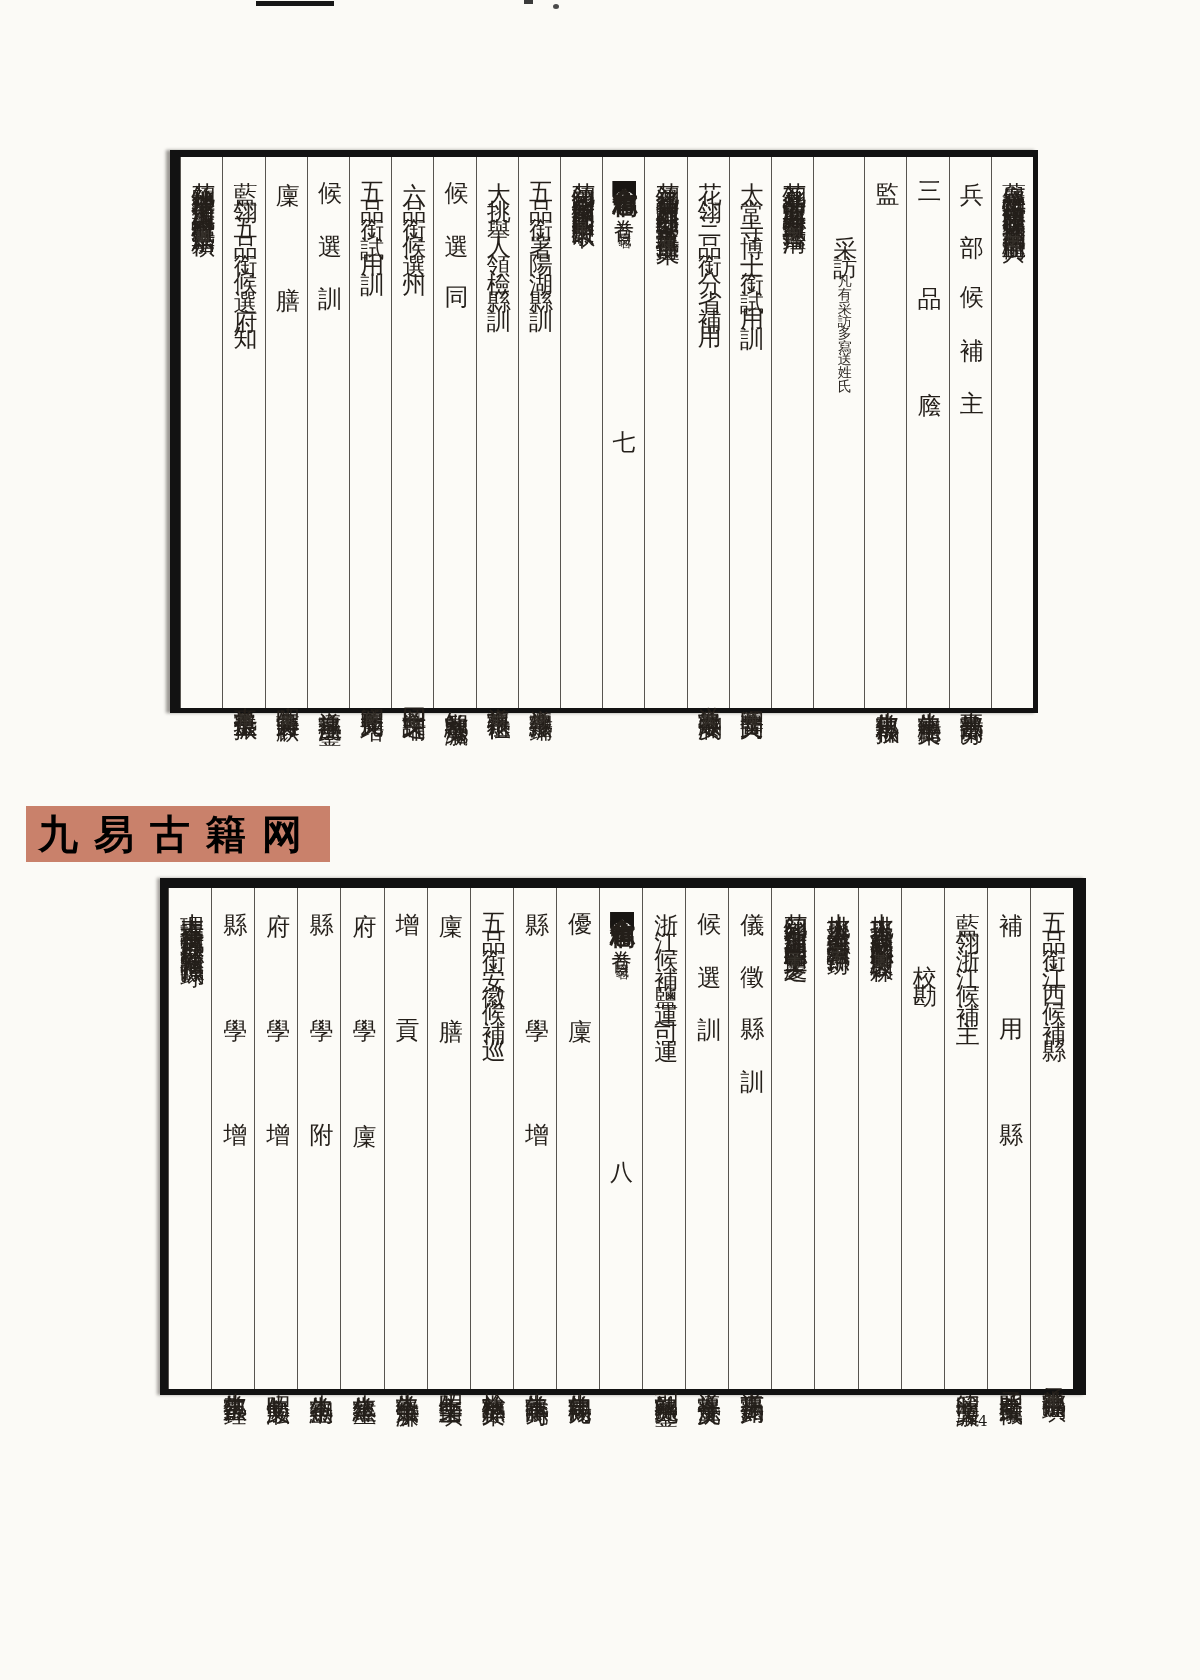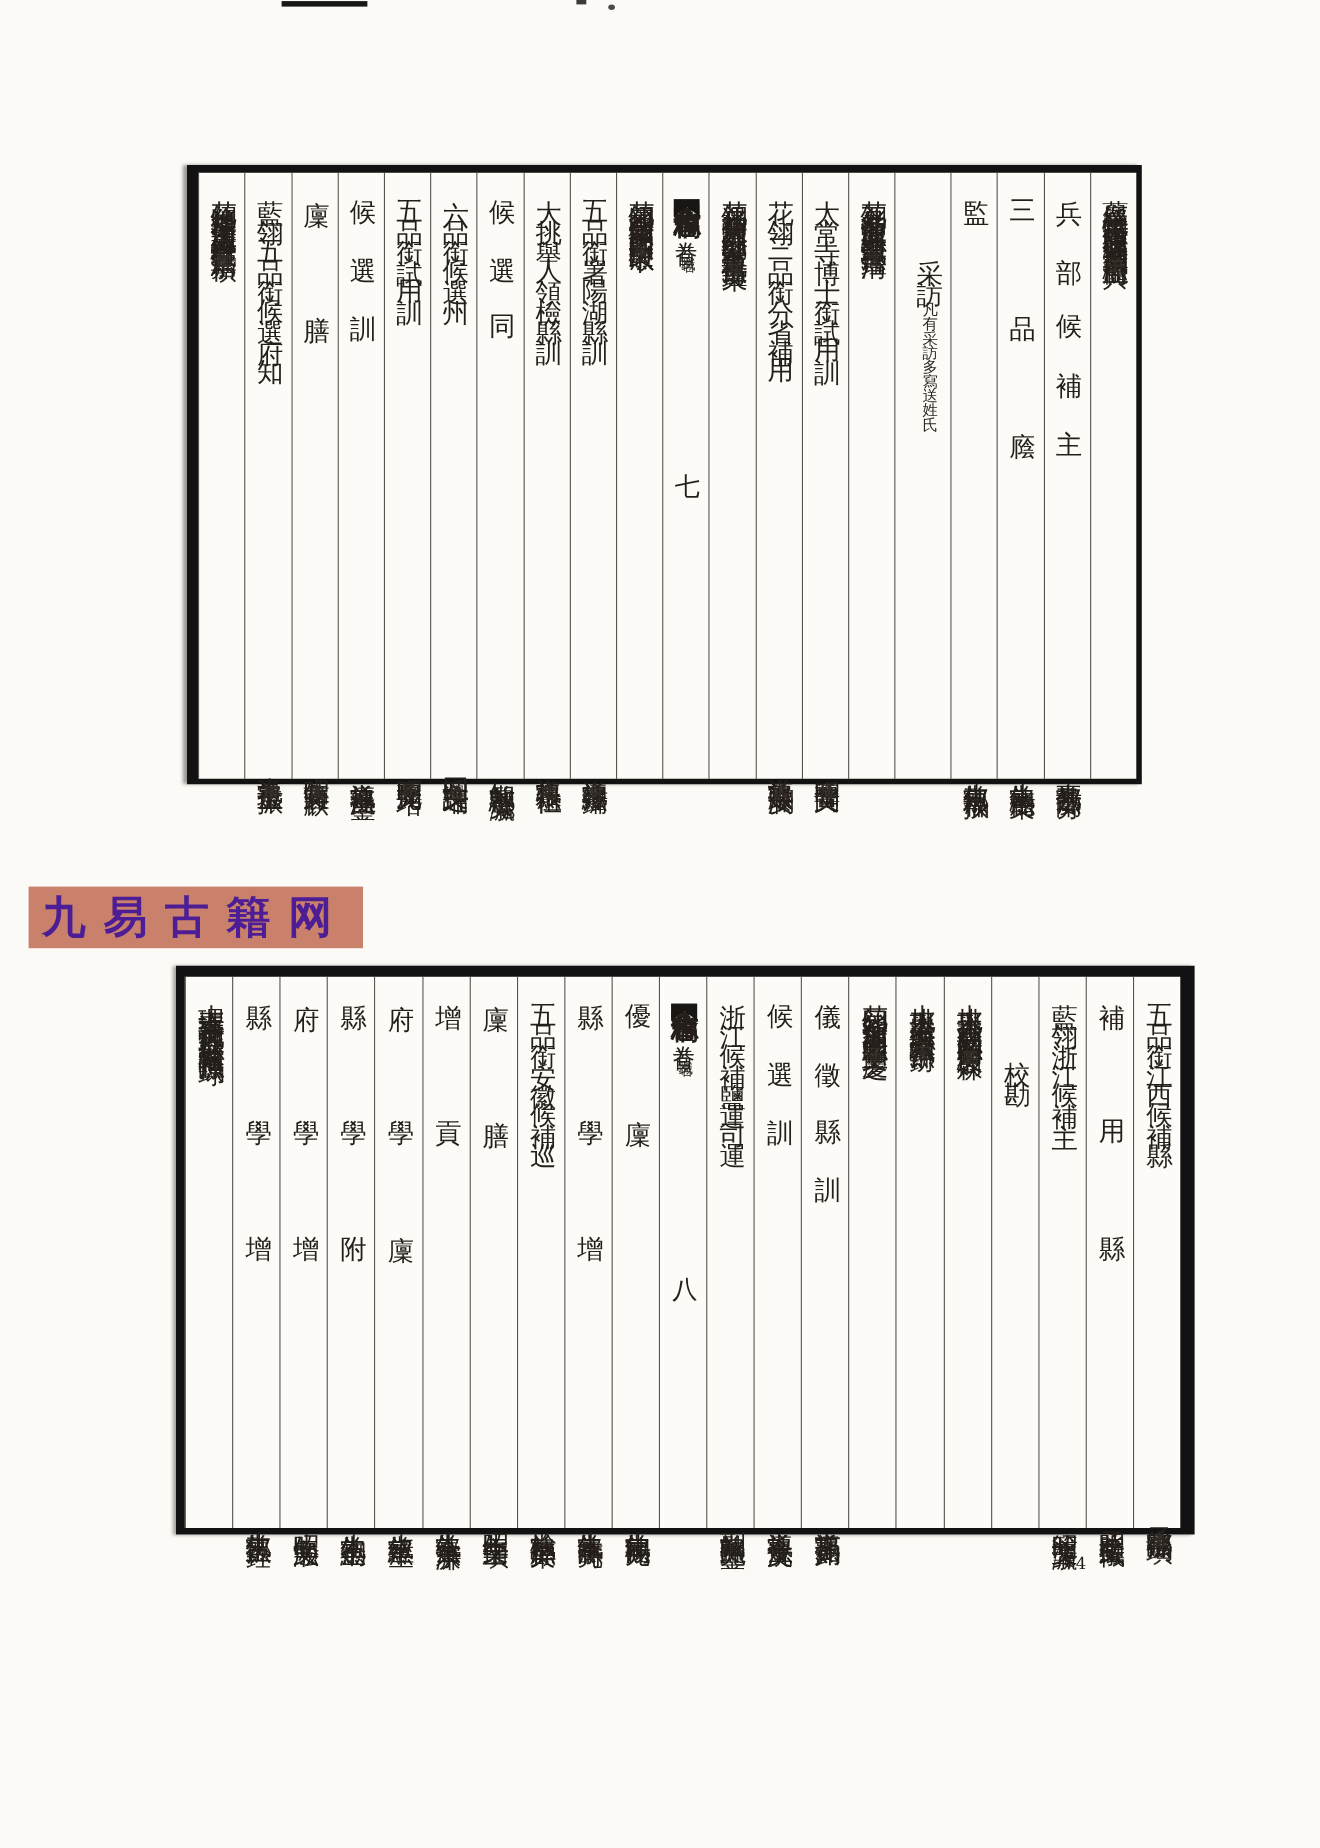--- a/index.html
+++ b/index.html
@@ -91,21 +91,21 @@
       <div class="col spread"><span class="title">候選同</span><span class="bottomrun"><span>知常熟鄔寬瀛</span></span></div>
       <div class="col mid"><span class="title">六品銜候選州</span><span class="bottomrun"><span>同昭文許芝瑞</span><span class="smallname">恕生</span></span></div>
       <div class="col mid"><span class="title">五品銜試用訓</span><span class="bottomrun"><span>導昭文周元培</span><span class="smallname">幼民</span></span></div>
       <div class="col spread"><span class="title">候選訓</span><span class="bottomrun"><span>導常熟汪昌鑾</span></span></div>
       <div class="col sparse"><span class="title">廩膳</span><span class="bottomrun"><span>生昭文蔣丹麒</span><span class="smallname">允甫</span></span></div>
       <div class="col mid"><span class="title">藍翎五品銜候選府知</span><span class="bottomrun"><span>事常熟金玉振</span><span class="smallname">翔甫</span></span></div>
       <div class="col flow"><span class="title">花翎鹽提舉銜浙江試用府經</span><span class="name-inline">歷常熟宗嘉楨</span><span class="smallname">緗卿</span></div>
     </div>
 </div>
 
-<div id="watermark" style="background: rgb(201, 129, 107); color: #4c1d95;">
+<div id="watermark" style="background: rgb(201, 129, 107); color: #000000;">
   <span>九易古籍网</span>
 </div>
 
 <div id="page-bottom" class="scan-page">
   <div class="cols">
       <div class="col mid"><span class="title">五品銜江西候補縣</span><span class="bottomrun"><span>丞常熟鄒鳴璜</span><span class="smallname">士希</span></span></div>
       <div class="col sparse"><span class="title">補用縣</span><span class="bottomrun"><span>丞昭文羅鳳儀</span></span></div>
       <div class="col mid"><span class="title">藍翎浙江候補主</span><span class="bottomrun"><span>簿昭文龔瀛</span></span></div>
       <div class="col mid" style="padding-top: 58px;"><span class="title">校勘</span></div>
       <div class="col flow"><span class="title">大挑舉人直隸南皮縣知</span><span class="name-inline">縣昭文殷樹森</span><span class="smallname">芝圃</span></div>

